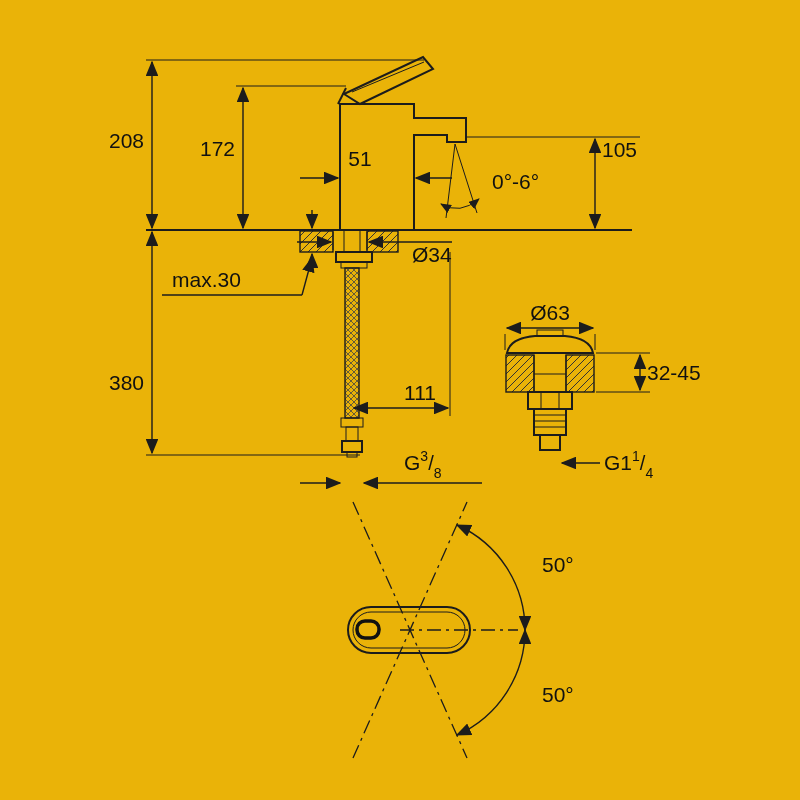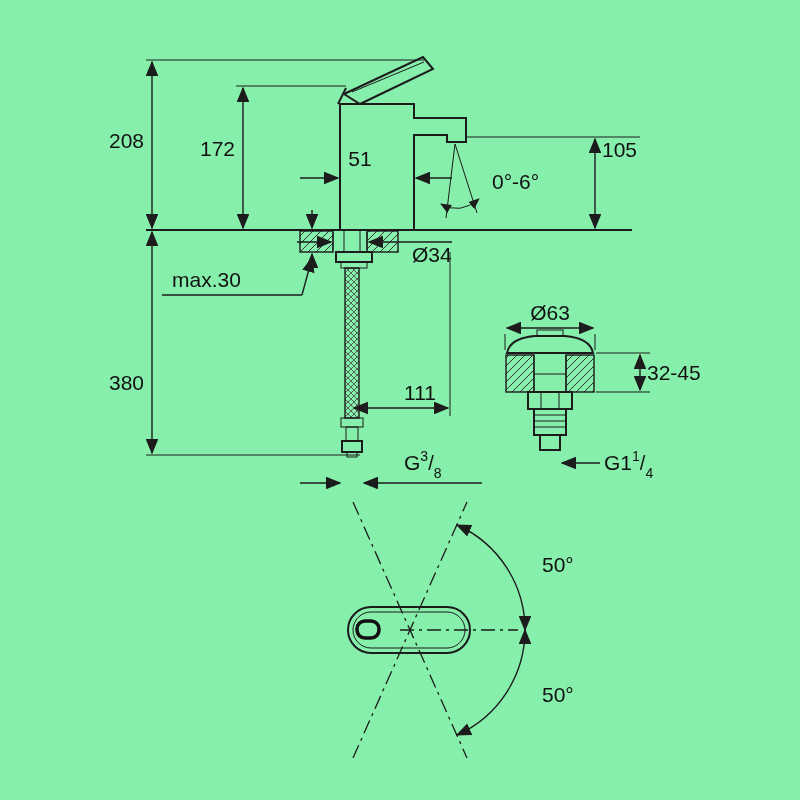--- a/index.html
+++ b/index.html
@@ -1,16 +1,16 @@
 <!DOCTYPE html>
 <html><head>
 <meta charset="utf-8">
 <style>
   html,body{margin:0;padding:0;background:#ffffff;}
-  .canvas{width:800px;height:800px;position:relative;background:#86efac;overflow:hidden;}
+  .canvas{width:800px;height:800px;position:relative;background:#eab308;overflow:hidden;}
   svg{display:block;}
   text{font-family:"Liberation Sans","DejaVu Sans",sans-serif;fill:#111;}
   .dim{font-size:21px;}
   .dim-sm{font-size:14px;}
   .dim-slash{font-size:20px;}
   .outline{fill:none;stroke:#1c1c1c;stroke-width:2;}
   .thin{fill:none;stroke:#1c1c1c;stroke-width:1;}
   .dimline{fill:none;stroke:#1c1c1c;stroke-width:1.4;}
   .dash{fill:none;stroke:#1c1c1c;stroke-width:1.3;stroke-dasharray:14 5 3 5;}
 </style>

